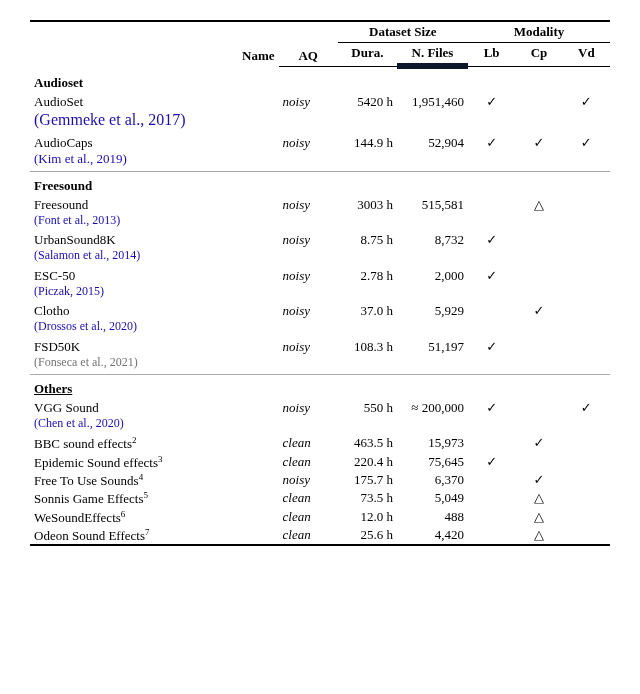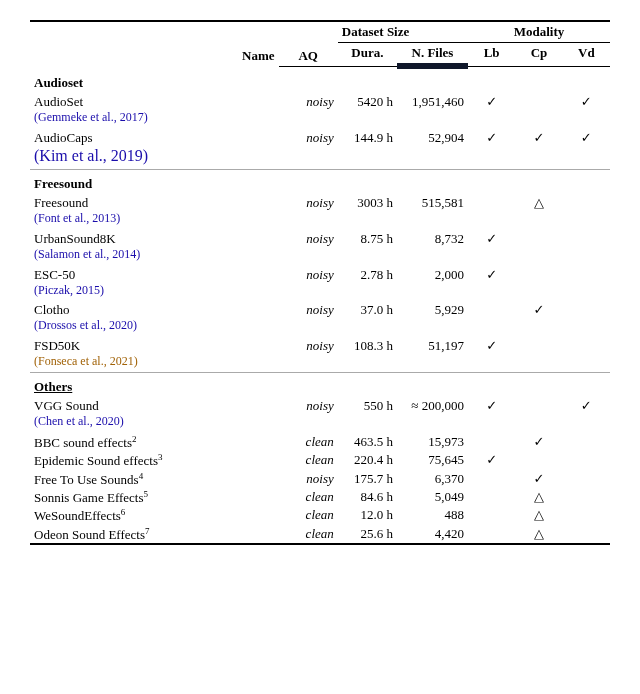--- a/index.html
+++ b/index.html
@@ -19,21 +19,21 @@
     th, td {
       padding: 2px 4px;
       vertical-align: top;
       text-align: left;
     }
     th {
       font-weight: bold;
       text-align: center;
     }
     td.aq-col {
-      text-align: right;
+      text-align: left;
       font-style: italic;
     }
     td.num-col {
       text-align: right;
     }
     td.mod-col {
       text-align: center;
     }
     .section-header td {
       font-weight: bold;
@@ -96,21 +96,21 @@
     <col class="dur-width">
     <col class="nfiles-width">
     <col class="lb-width">
     <col class="cp-width">
     <col class="vd-width">
   </colgroup>
   <thead>
     <tr class="top-border">
       <th rowspan="2" style="text-align:right; vertical-align:bottom; border-top:2px solid #000;">Name</th>
       <th rowspan="2" style="vertical-align:bottom; border-top:2px solid #000; border-bottom:1px solid #000;">AQ</th>
-      <th colspan="2" style="text-align:left; border-top:2px solid #000; border-bottom:1px solid #000;" class="colspan-dataset">Dataset Size</th>
+      <th colspan="2" style="text-align:center; border-top:2px solid #000; border-bottom:1px solid #000;" class="colspan-dataset">Dataset Size</th>
       <th colspan="3" style="text-align:center; border-top:2px solid #000; border-bottom:1px solid #000;" class="colspan-modality">Modality</th>
     </tr>
     <tr>
       <th style="text-align:center; border-bottom:1px solid #000;">Dura.</th>
       <th style="text-align:center; border-bottom:6px solid #0f172a;">N. Files</th>
       <th style="text-align:center; border-bottom:1px solid #000;font-family:Liberation Serif, serif;">Lb</th>
       <th style="text-align:center; border-bottom:1px solid #000;">Cp</th>
       <th style="text-align:center; border-bottom:1px solid #000;">Vd</th>
     </tr>
   </thead>
@@ -121,33 +121,33 @@
       <tr class="data-row">
       <td>AudioSet</td>
       <td class="aq-col">noisy</td>
       <td class="num-col">5420 h</td>
       <td class="num-col">1,951,460</td>
       <td class="mod-col">✓</td>
       <td class="mod-col"></td>
       <td class="mod-col">✓</td>
     </tr>
       <tr class="ref-row">
-        <td colspan="7" style="color:#1a0dab; padding-top:0; padding-bottom:3px; font-size:12px;">(Gemmeke  et  al.,  2017)</td>
+        <td colspan="7" style="color:#1a0dab; padding-top:0; padding-bottom:3px; font-size:16px;">(Gemmeke  et  al.,  2017)</td>
       </tr>
       <tr class="data-row">
       <td>AudioCaps</td>
       <td class="aq-col">noisy</td>
       <td class="num-col">144.9 h</td>
       <td class="num-col">52,904</td>
       <td class="mod-col">✓</td>
       <td class="mod-col">✓</td>
       <td class="mod-col">✓</td>
     </tr>
       <tr class="ref-row">
-        <td colspan="7" style="color:#1a0dab; padding-top:0; padding-bottom:3px; font-size:16px;">(Kim et al., 2019)</td>
+        <td colspan="7" style="color:#1a0dab; padding-top:0; padding-bottom:3px; font-size:13px;">(Kim et al., 2019)</td>
       </tr>
       <tr class="section-header">
         <td colspan="7" style="border-top:1px solid #aaa; padding-top:6px; font-weight:bold;">Freesound</td>
       </tr>
       <tr class="data-row">
       <td>Freesound</td>
       <td class="aq-col">noisy</td>
       <td class="num-col">3003 h</td>
       <td class="num-col">515,581</td>
       <td class="mod-col"></td>
@@ -196,21 +196,21 @@
       <tr class="data-row">
       <td>FSD50K</td>
       <td class="aq-col">noisy</td>
       <td class="num-col">108.3 h</td>
       <td class="num-col">51,197</td>
       <td class="mod-col">✓</td>
       <td class="mod-col"></td>
       <td class="mod-col"></td>
     </tr>
       <tr class="ref-row">
-        <td colspan="7" style="color:#a16207; padding-top:0; padding-bottom:3px; font-size:12px;">(Fonseca et al., 2021)</td>
+        <td colspan="7" style="color:#737373; padding-top:0; padding-bottom:3px; font-size:12px;">(Fonseca et al., 2021)</td>
       </tr>
       <tr class="section-header">
         <td colspan="7" style="border-top:1px solid #aaa; padding-top:6px; font-weight:bold;text-decoration:underline;">Others</td>
       </tr>
       <tr class="data-row">
       <td>VGG Sound</td>
       <td class="aq-col">noisy</td>
       <td class="num-col">550 h</td>
       <td class="num-col">≈ 200,000</td>
       <td class="mod-col">✓</td>
@@ -243,21 +243,21 @@
       <td class="aq-col">noisy</td>
       <td class="num-col">175.7 h</td>
       <td class="num-col">6,370</td>
       <td class="mod-col"></td>
       <td class="mod-col">✓</td>
       <td class="mod-col"></td>
     </tr>
       <tr class="data-row">
       <td>Sonnis Game Effects<sup class="superscript">5</sup></td>
       <td class="aq-col">clean</td>
-      <td class="num-col">84.6 h</td>
+      <td class="num-col">73.5 h</td>
       <td class="num-col">5,049</td>
       <td class="mod-col"></td>
       <td class="mod-col">△</td>
       <td class="mod-col"></td>
     </tr>
       <tr class="data-row">
       <td>WeSoundEffects<sup class="superscript">6</sup></td>
       <td class="aq-col">clean</td>
       <td class="num-col">12.0 h</td>
       <td class="num-col">488</td>

